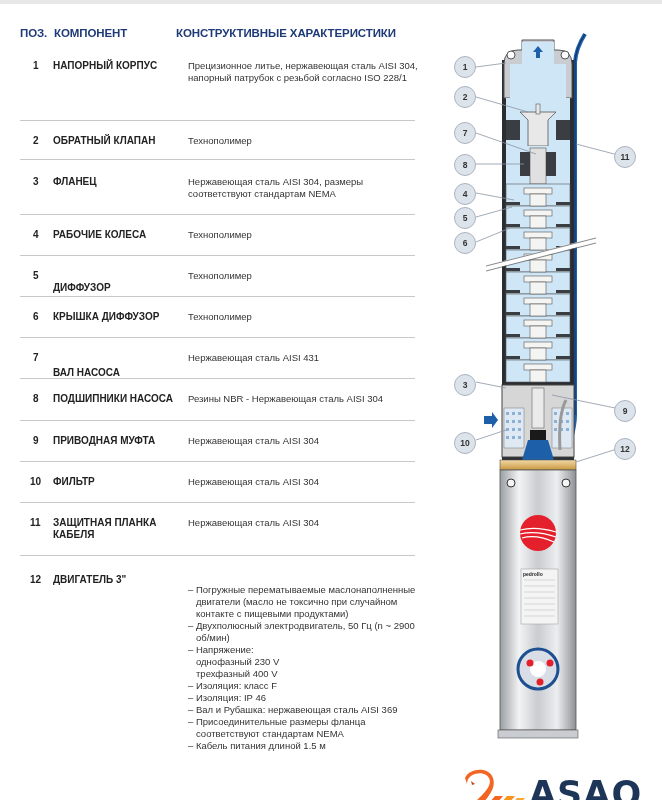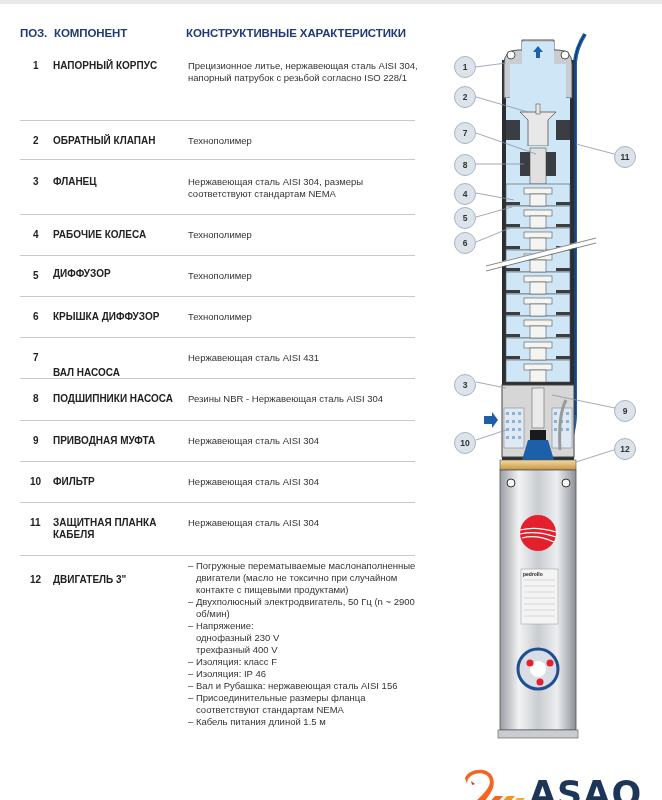--- a/index.html
+++ b/index.html
@@ -1,21 +1,21 @@
 <!DOCTYPE html>
 <html><head>
 <meta charset="utf-8">
 <style>
   html, body { margin:0; padding:0; background:#ffffff; }
   body { width:662px; height:800px; position:relative; overflow:hidden; font-family:"Liberation Sans", sans-serif; }
   .topline { position:absolute; left:0; top:0; width:662px; height:4px; background:#e8e8e8; }
   .hdr { position:absolute; top:27px; font-size:11.5px; font-weight:bold; color:#1f3a78; letter-spacing:-0.1px; }
   .hdr-pos { left:20px; }
   .hdr-comp { left:54px;text-align:right; }
-  .hdr-spec { left:186px; }
+  .hdr-spec { left:176px; }
   .table { position:absolute; left:20px; top:58px; width:395px; }
   .row { position:relative; border-bottom:1px solid #c8c8c8; }
   .row.last { border-bottom:none; }
   .num { position:absolute; left:13px; font-size:10px; font-weight:bold; color:#222; width:20px; }
   .name { position:absolute; left:33px; width:130px; font-size:10px; font-weight:bold; color:#222; line-height:12px; }
   .spec { position:absolute; left:168px; width:230px; font-size:9.5px; color:#333; line-height:12px; }
   .spec ul { list-style:none; margin:0; padding:0; }
   .spec li { padding-left:8px; text-indent:-8px; }
   .diagram { position:absolute; left:440px; top:20px; width:222px; height:740px; }
   .callout { position:absolute; width:22px; height:22px; border-radius:50%; background:#dde3ea; border:1.5px solid #a9b4c2; font-size:8.5px; font-weight:bold; color:#333; display:flex; align-items:center; justify-content:center; box-sizing:border-box; }
@@ -47,21 +47,21 @@
     <span class="name" style="top:16px">ФЛАНЕЦ</span>
     <span class="spec" style="top:16px">Нержавеющая сталь AISI 304, размеры соответствуют стандартам NEMA</span>
   </div>
   <div class="row" style="height:40px">
     <span class="num" style="top:14px">4</span>
     <span class="name" style="top:14px">РАБОЧИЕ КОЛЕСА</span>
     <span class="spec" style="top:14px">Технополимер</span>
   </div>
   <div class="row" style="height:40px">
     <span class="num" style="top:14px">5</span>
-    <span class="name" style="top:12px">ДИФФУЗОР</span>
+    <span class="name" style="top:26px">ДИФФУЗОР</span>
     <span class="spec" style="top:14px">Технополимер</span>
   </div>
   <div class="row" style="height:40px">
     <span class="num" style="top:14px">6</span>
     <span class="name" style="top:14px">КРЫШКА ДИФФУЗОР</span>
     <span class="spec" style="top:14px">Технополимер</span>
   </div>
   <div class="row" style="height:40px">
     <span class="num" style="top:14px">7</span>
     <span class="name" style="top:29px">ВАЛ НАСОСА</span>
@@ -83,30 +83,30 @@
     <span class="spec" style="top:14px">Нержавеющая сталь AISI 304</span>
   </div>
   <div class="row" style="height:52px">
     <span class="num" style="top:14px;left:10px">11</span>
     <span class="name" style="top:14px;width:110px">ЗАЩИТНАЯ ПЛАНКА КАБЕЛЯ</span>
     <span class="spec" style="top:14px">Нержавеющая сталь AISI 304</span>
   </div>
   <div class="row last" style="height:210px">
     <span class="num" style="top:18px;left:10px">12</span>
     <span class="name" style="top:18px">ДВИГАТЕЛЬ 3"</span>
-    <div class="spec" style="top:4px">
+    <div class="spec" style="top:28px">
       <ul>
         <li>– Погружные перематываемые маслонаполненные двигатели (масло не токсично при случайном контакте с пищевыми продуктами)</li>
         <li>– Двухполюсный электродвигатель, 50 Гц (n ~ 2900 об/мин)</li>
         <li>– Напряжение:</li>
         <li style="padding-left:8px;text-indent:0">однофазный 230 V</li>
         <li style="padding-left:8px;text-indent:0">трехфазный 400 V</li>
         <li>– Изоляция: класс F</li>
         <li>– Изоляция: IP 46</li>
-        <li>– Вал и Рубашка: нержавеющая сталь AISI 156</li>
+        <li>– Вал и Рубашка: нержавеющая сталь AISI 369</li>
         <li>– Присоединительные размеры фланца соответствуют стандартам NEMA</li>
         <li>– Кабель питания длиной 1.5 м</li>
       </ul>
     </div>
   </div>
 </div>
 
 <div class="diagram">
   <svg width="222" height="740" viewBox="0 0 222 740">
     <defs>

